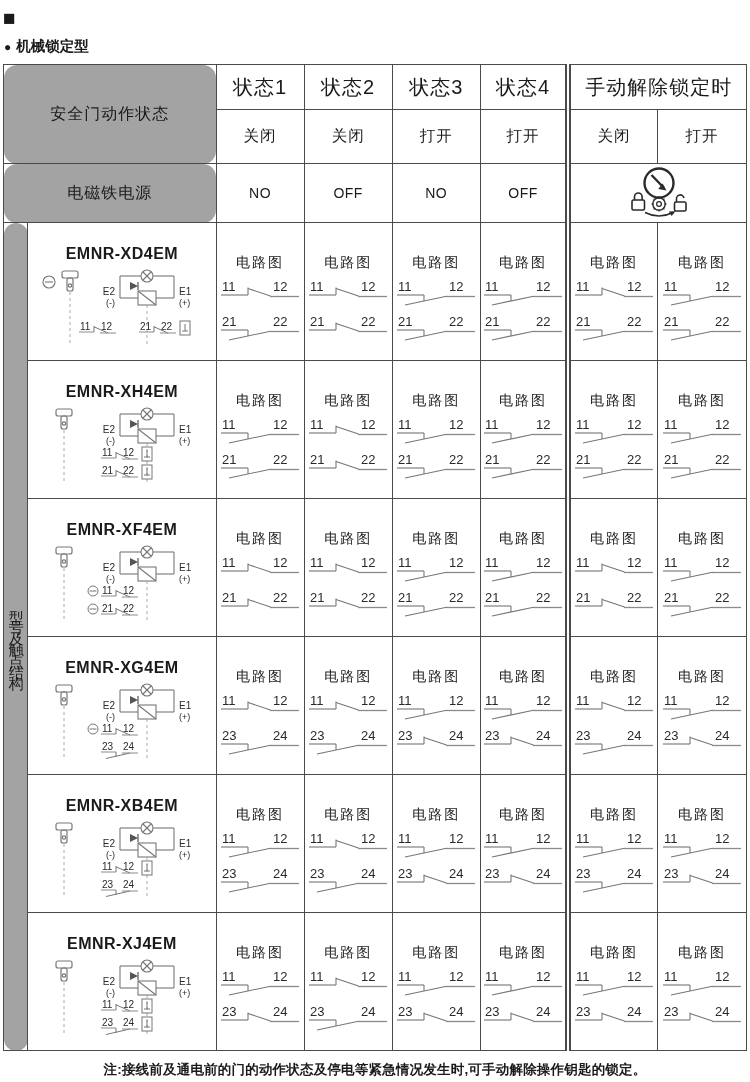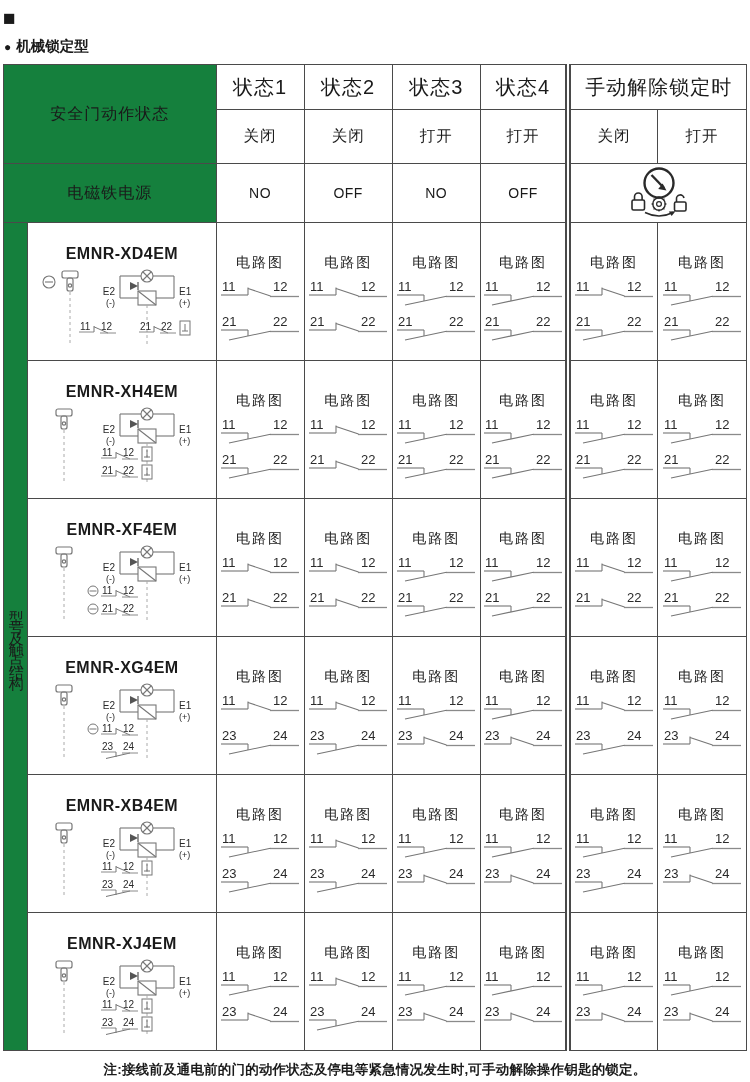--- a/index.html
+++ b/index.html
@@ -6,21 +6,21 @@
   html,body { margin:0; padding:0; background:#fff; }
   body { font-family:"Liberation Sans","DejaVu Sans",sans-serif; color:#1a1a1a; }
   .page { width:750px; height:1082px; padding:4px 3px 0 3px; position:relative; background:#fff; }
   .title { font-size:21px; font-weight:bold; letter-spacing:1px; margin:2px 0 7px 0; display:flex; align-items:center; }
   .title .marker { margin-right:2px; }
   .subtitle { font-size:14.5px; font-weight:bold; margin:0 0 8px 1px; display:flex; align-items:center; }
   .subtitle .bullet { font-size:12px; margin-right:5px; }
 
   table.main { border-collapse:collapse; width:744px; table-layout:fixed; }
   table.main th, table.main td { border:1px solid #4a4a4a; padding:0; text-align:center; vertical-align:middle; font-weight:normal; }
-  .gray { background:#15803d; }
+  .gray { background:#a3a3a3;border-radius:13px; }
   .corner { font-size:16px; letter-spacing:1px; }
   th.state { font-size:20px; letter-spacing:1px; }
   td.door { font-size:15.5px; letter-spacing:1px;margin-left:7px; }
   td.pwr { font-size:14px; letter-spacing:0.5px; }
   .dbl { border-right:6px double #4a4a4a !important; }
 
   tr.r-state { height:45px; }
   tr.r-door  { height:54px; }
   tr.r-power { height:56px; }
   tbody tr   { height:138px; }

